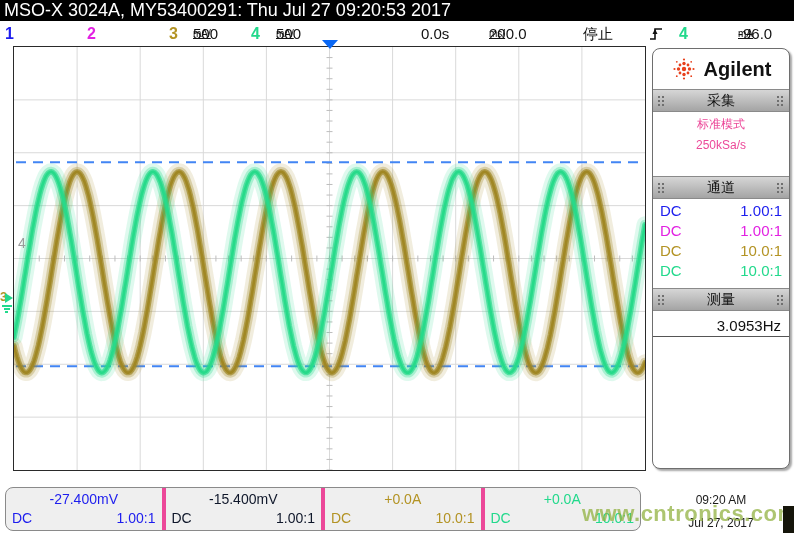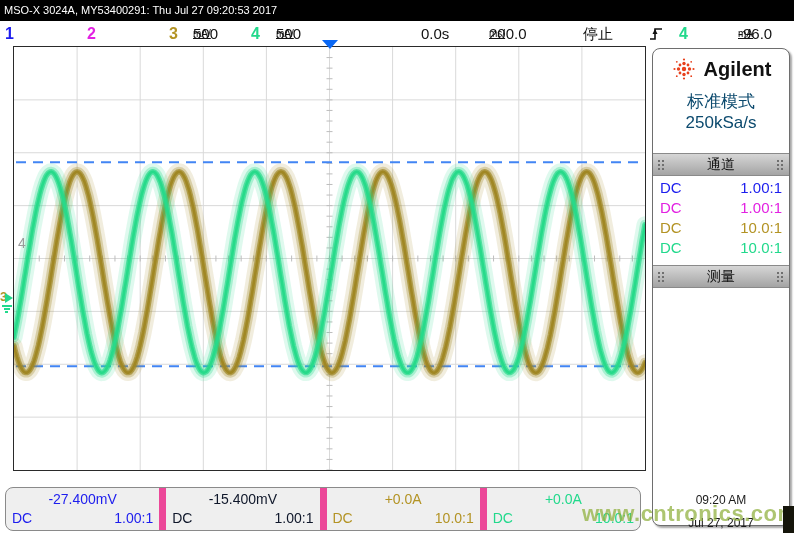--- a/index.html
+++ b/index.html
@@ -4,21 +4,21 @@
 <style>
   html,body{margin:0;padding:0;}
   body{
     width:794px;height:535px;position:relative;overflow:hidden;
     background:#ffffff;font-family:"Liberation Sans","DejaVu Sans",sans-serif;
     -webkit-font-smoothing:antialiased;
   }
   
   .title-bar{
     position:absolute;left:0;top:0;width:794px;height:24px;background:#000;
-    color:#fff;font-size:11px;line-height:21px;padding-left:4px;box-sizing:border-box;
+    color:#fff;font-size:18px;line-height:21px;padding-left:4px;box-sizing:border-box;
     white-space:nowrap;
   }
   
   .toolbar{position:absolute;left:0;top:21px;width:794px;height:25px;background:#fff;}
   .toolbar span{position:absolute;top:0;line-height:25px;font-size:15px;color:#111;white-space:nowrap;}
   .toolbar .chn{font-weight:700;font-size:16px;}
   .toolbar .unit{font-size:10px;text-decoration:underline;}
   .trig-icon{position:absolute;left:649px;top:4px;}
   
   .plot{
@@ -34,51 +34,51 @@
   .ch4-grey-label{position:absolute;left:4px;top:188px;font-size:14px;color:#9b9b9b;}
   
   .gm3{position:absolute;left:0px;top:243px;font-size:13px;font-weight:700;}
   .gm4-arrow{position:absolute;left:5px;top:247px;width:0;height:0;
     border-top:5px solid transparent;border-bottom:5px solid transparent;}
   .gnd{position:absolute;left:1px;top:258px;width:11px;}
   .gnd i{display:block;height:2px;margin:1px auto 0 auto;}
   .gnd .b1{width:10px;} .gnd .b2{width:6px;} .gnd .b3{width:3px;}
   
   .sidebar{
-    position:absolute;left:652px;top:48px;width:138px;height:478px;
+    position:absolute;left:652px;top:48px;width:138px;height:421px;
     background:#fff;border:1px solid #6e6e6e;border-radius:8px;
     box-shadow:2px 2px 2px rgba(0,0,0,.35);box-sizing:border-box;overflow:hidden;
   }
   .brand{height:40px;display:flex;align-items:center;justify-content:center;gap:7px;}
   .brand .name{font-size:20px;font-weight:700;color:#111;}
   .sec-head{
     position:relative;height:21px;display:flex;align-items:center;justify-content:center;
     background:linear-gradient(#d6d6d6,#a4a4a4);
     border-top:1px solid #8a8a8a;border-bottom:1px solid #8a8a8a;
     font-size:14px;color:#111;
   }
   .grip{position:absolute;top:5px;width:9px;height:12px;
     background-image:radial-gradient(circle,#6f6f6f 1px,transparent 1.2px);
     background-size:4px 4px;}
   .grip.l{left:4px;} .grip.r{right:4px;}
-  .acq-line{text-align:center;font-size:17px;line-height:21px;color:#0c4a6e;}
+  .acq-line{text-align:center;font-size:12px;line-height:21px;color:#ec4899;}
   .acq-block{padding-top:2px;padding-bottom:4px;}
   .chan-rows{padding:2px 0 4px 0;}
   .chan-row{display:flex;justify-content:space-between;padding:0 7px;font-size:15px;line-height:20px;}
   .meas-block{padding:4px 0 0 0;}
   .meas-label{font-size:15px;padding:2px 0 0 5px;color:#111;}
   .meas-value{font-size:15px;text-align:right;padding:2px 8px 2px 0;border-bottom:1px solid #555;color:#111;}
   .sec-gap1{height:16px;} .sec-gap2{height:3px;}
   
   .chan-boxes{
     position:absolute;left:5px;top:487px;width:636px;height:44px;
     display:flex;background:#efefef;border:1px solid #8a8a8a;border-radius:8px;
     box-sizing:border-box;overflow:hidden;
   }
-  .cbox{flex:1;border-right:7px solid #ec4899;padding:2px 6px 0 6px;box-sizing:border-box;}
+  .cbox{flex:1;border-right:4px solid #ec4899;padding:2px 6px 0 6px;box-sizing:border-box;}
   .cbox:last-child{border-right:none;}
   .cbox .val{text-align:center;font-size:14px;line-height:19px;}
   .cbox .sub{display:flex;justify-content:space-between;font-size:14px;line-height:19px;}
   .clock{position:absolute;left:648px;top:489px;width:146px;text-align:center;color:#1a1a1a;}
   .clock div{font-size:12px;line-height:23px;}
   .watermark{
     position:absolute;left:582px;top:501px;font-size:22px;font-weight:700;
     white-space:nowrap;z-index:9;letter-spacing:0.5px;
   }
   .corner-block{position:absolute;left:783px;top:506px;width:11px;height:27px;background:#15150a;z-index:10;}
@@ -271,20 +271,25 @@
           <circle cx="20.2" cy="5.8" r="0.9"></circle>
         <circle cx="9" cy="17" r="1.4"></circle>
           <circle cx="5.8" cy="20.2" r="0.9"></circle>
         <circle cx="17" cy="17" r="1.4"></circle>
           <circle cx="20.2" cy="20.2" r="0.9"></circle>
       </g>
     </svg>
     <span class="name">Agilent</span>
   </div>
 
+  <div class="sec-head">
+    <div class="grip l"></div>
+    <span>采集</span>
+    <div class="grip r"></div>
+  </div>
   <div class="acq-block">
     <div class="acq-line">标准模式</div>
     <div class="acq-line">250kSa/s</div>
   </div>
 
   <div class="sec-gap1"></div>
   <div class="sec-head">
     <div class="grip l"></div>
     <span>通道</span>
     <div class="grip r"></div>
@@ -309,20 +314,21 @@
   </div>
 
   <div class="sec-gap2"></div>
   <div class="sec-head">
     <div class="grip l"></div>
     <span>测量</span>
     <div class="grip r"></div>
   </div>
   <div class="meas-block">
     <div>
+      <div class="meas-value">3.0953Hz</div>
     </div>
   </div>
 </div>
 
 <div class="chan-boxes">
   <div class="cbox" style="color: rgb(29, 29, 238);">
     <div class="val">-27.400mV</div>
     <div class="sub">
         <span>DC</span>
         <span>1.00:1</span>

